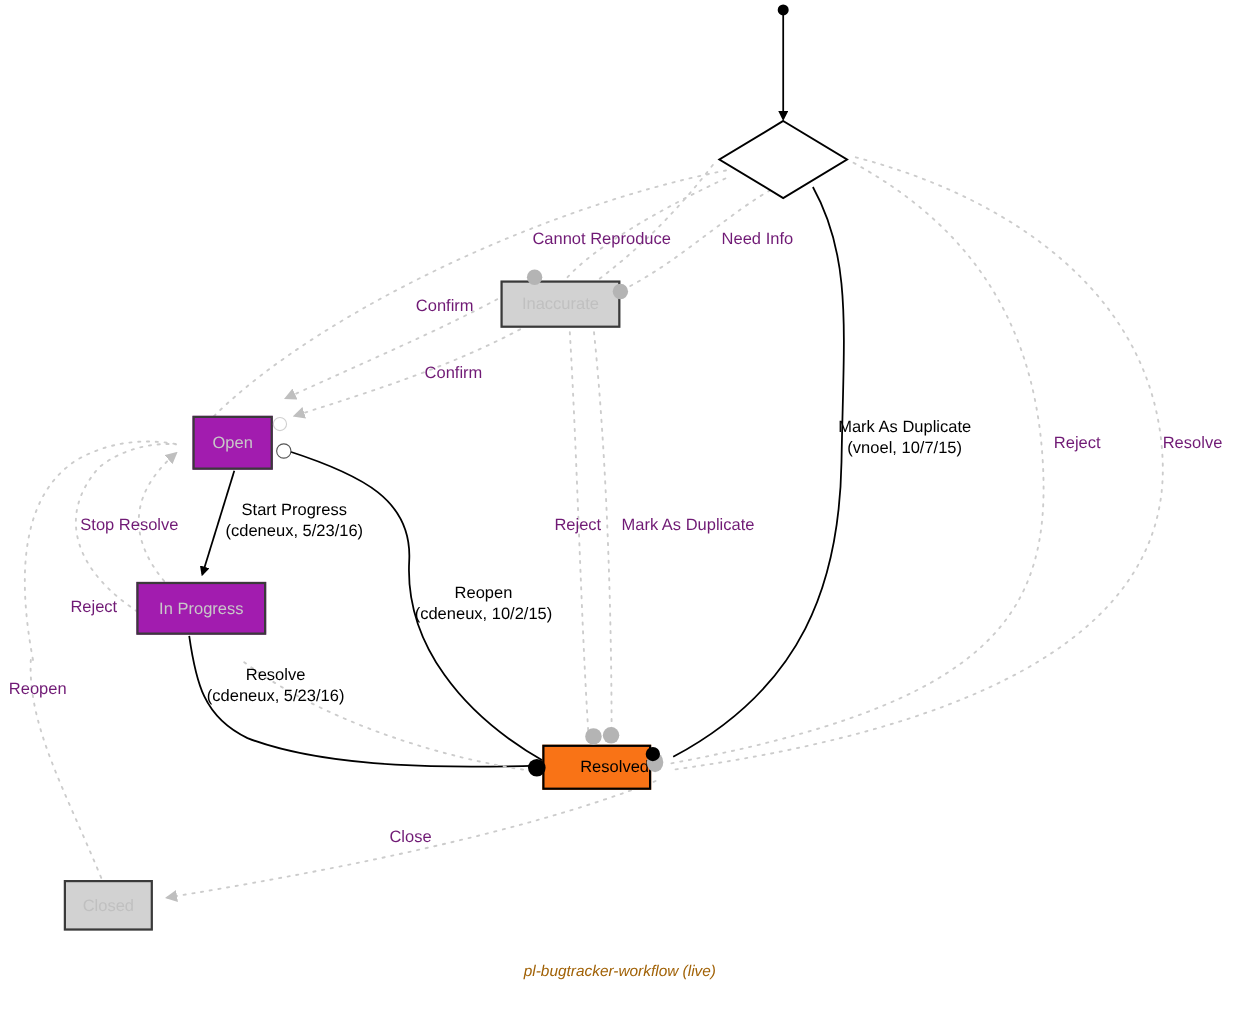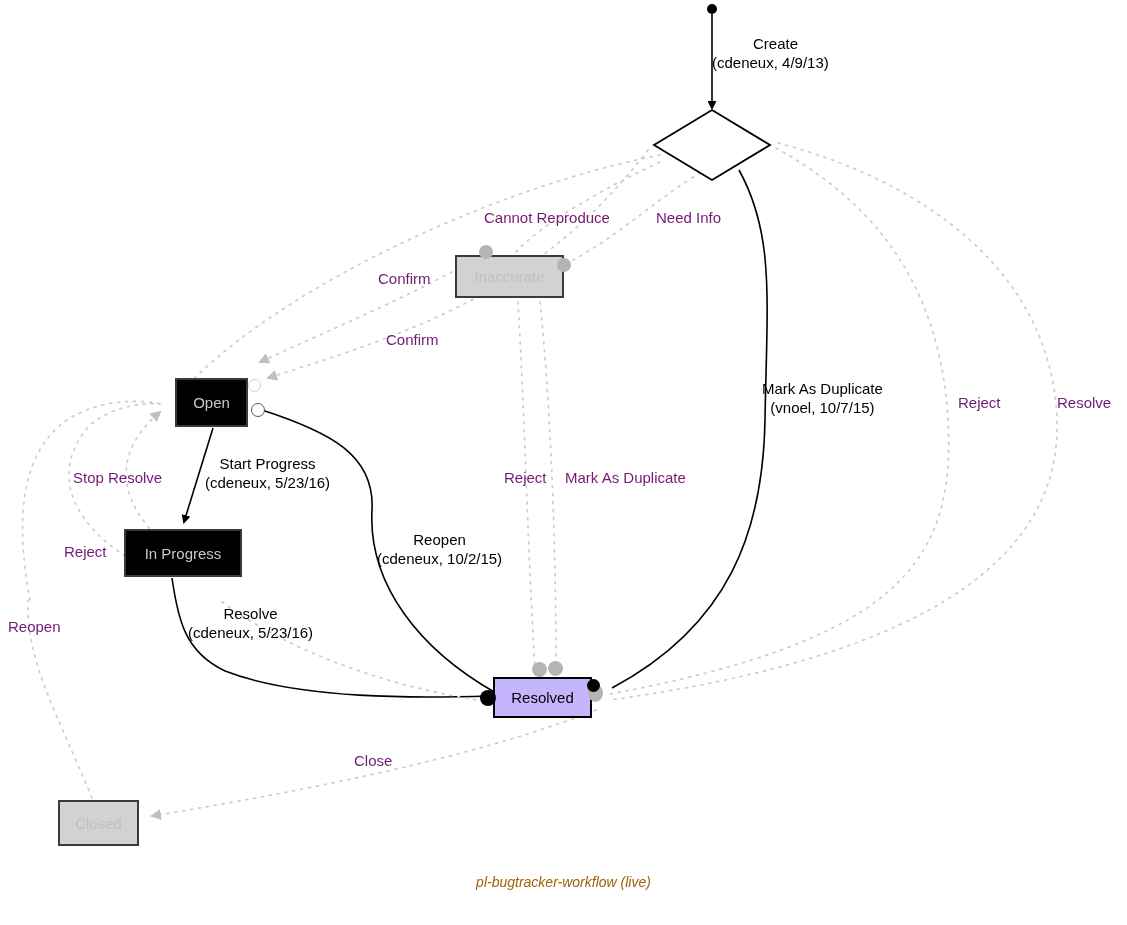--- a/index.html
+++ b/index.html
@@ -28,26 +28,27 @@
     display: flex;
     align-items: center;
     justify-content: center;
     font-size: 15px;
     line-height: 1;
     white-space: nowrap;
   }
   .node-rect {
     border: 2px solid #3a3a3a;
   }
-  .node-white { background: #000000; color: #c8c8c8; }
+  .node-white { background: #a21caf; color: #c8c8c8; }
   .node-gray  { background: #d2d2d2; color: #c0c0c0; }
   .node-yellow{
-    background: #c4b5fd;
+    background: #f97316;
     color: #000000;
     border: 2px solid #000000;
+    justify-content: flex-end;
   }
   .diamond-wrap {
     position: absolute;
   }
   .diamond-label {
     position: absolute;
     width: 100%;
     text-align: center;
     font-size: 15px;
     color: #c8c8c8;
@@ -174,24 +175,20 @@
   <div class="port port-gray" style="left:532px; top:662px; width:15px; height:15px;"></div>
   <div class="port port-gray" style="left:548px; top:661px; width:15px; height:15px;"></div>
   <div class="port port-gray" style="left:588px; top:684px; width:15px; height:18px;"></div>
   <div class="port port-black" style="left:480px; top:690px; width:16px; height:16px;"></div>
   <div class="port port-black" style="left:587px; top:679px; width:13px; height:13px;"></div>
 
   <div class="node node-rect node-gray" style="left:58px; top:800px; width:81px; height:46px;">
     <span>Closed</span>
   </div>
 
-  <div class="edge-label lbl-active lbl-center" style="left:712px; top:34px; width:280px;">
-    <div style="text-align:left; padding-left:41px;">Create</div>
-    <div style="text-align:left;">(cdeneux, 4/9/13)</div>
-  </div>
 
   <div class="edge-label lbl-active" style="left:762px; top:379px;">
     <div>Mark As Duplicate</div>
     <div style="text-align:center;">(vnoel, 10/7/15)</div>
   </div>
 
   <div class="edge-label lbl-active lbl-center" style="left:205px; top:454px;">
     <div>Start Progress</div>
     <div>(cdeneux, 5/23/16)</div>
   </div>

